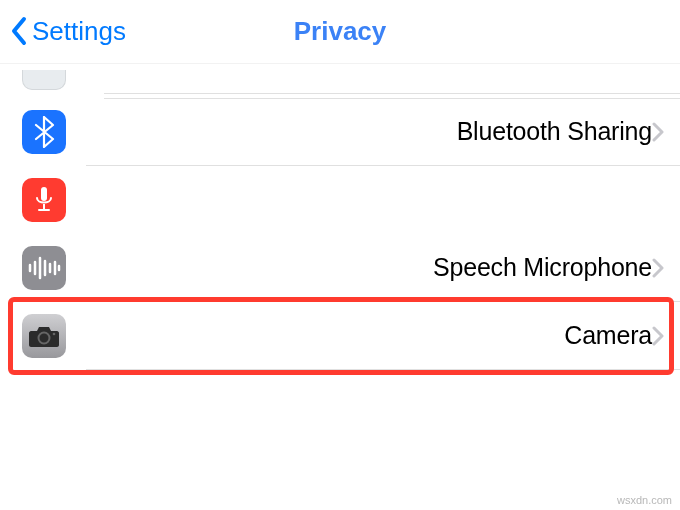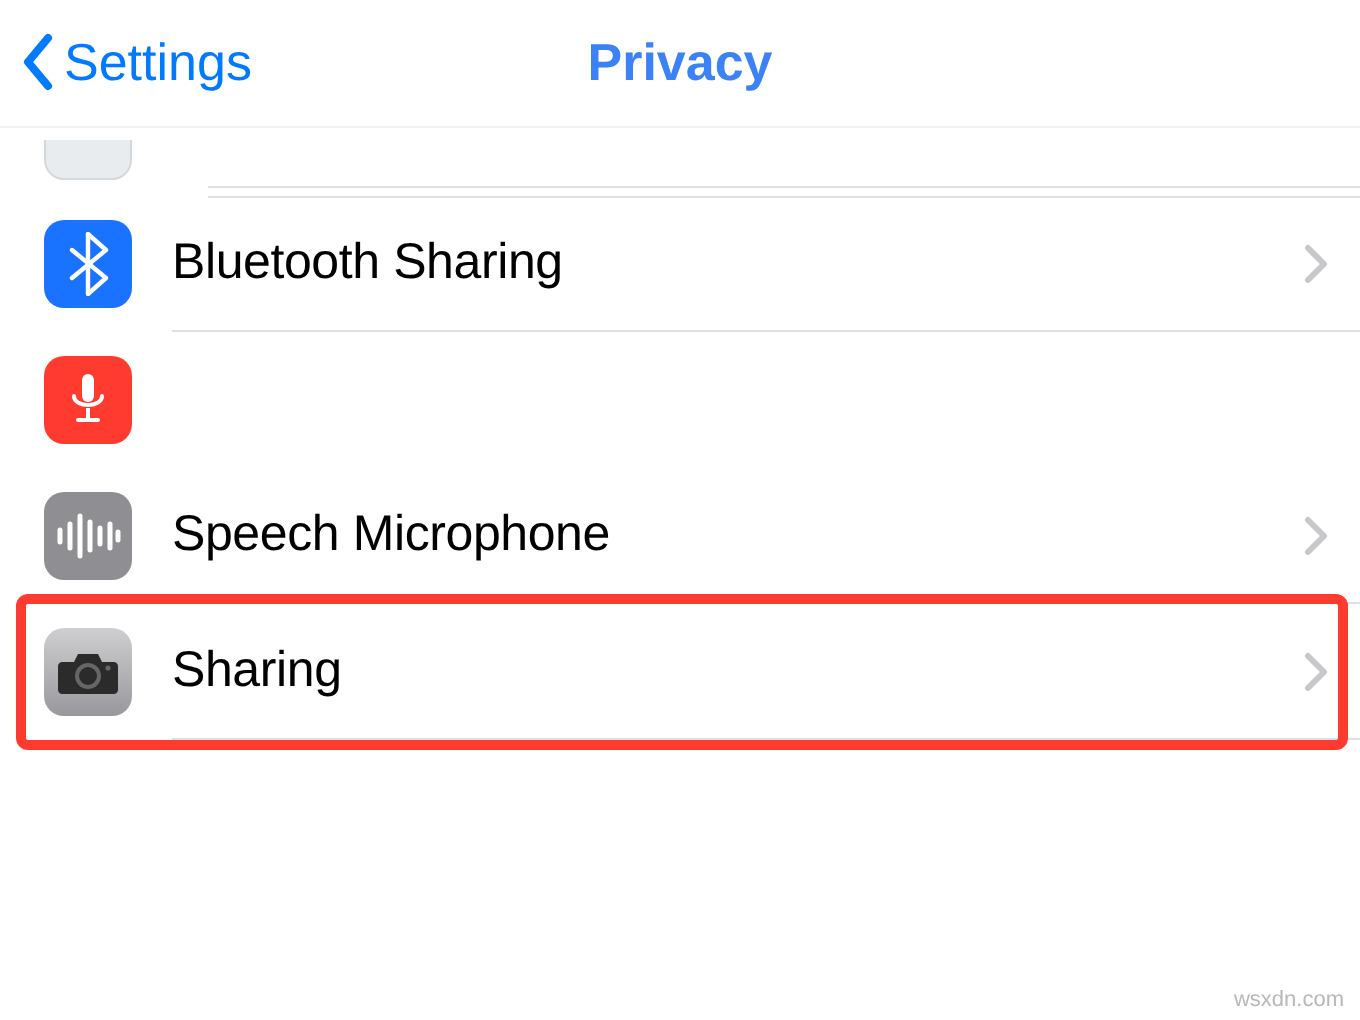--- a/index.html
+++ b/index.html
@@ -102,20 +102,21 @@
       left: 104px;
       right: 0;
       height: 1px;
       background: #e0e0e0;
     }
     .row-label {
       font-size: 25px;
       color: #000;
       flex: 1;
       letter-spacing: -0.2px;
+      text-align: right;
     }
     .chevron-right {
       width: 12px;
       height: 20px;
       flex-shrink: 0;
     }
     .highlight-box {
       position: absolute;
       border: 5px solid #ff3b2f;
       border-radius: 6px;
@@ -210,21 +211,21 @@
 
   <div class="row">
     <div class="icon-container bg-camera">
       <svg width="34" height="26" viewBox="0 0 34 26">
         <path d="M4 8 L10 8 L12 4 L22 4 L24 8 L30 8 C31 8 32 9 32 10 L32 22 C32 23 31 24 30 24 L4 24 C3 24 2 23 2 22 L2 10 C2 9 3 8 4 8 Z" fill="#2b2b2b"></path>
         <circle cx="17" cy="15" r="5.5" fill="none" stroke="#666" stroke-width="2"></circle>
         <circle cx="27" cy="11" r="1.3" fill="#666"></circle>
       </svg>
     </div>
     <div class="row-content">
-      <span class="row-label">Sharing</span>
+      <span class="row-label">Camera</span>
       <svg class="chevron-right" viewBox="0 0 12 20">
         <polyline points="2,2 10,10 2,18" fill="none" stroke="#c7c7cc" stroke-width="3" stroke-linecap="round" stroke-linejoin="round"></polyline>
       </svg>
     </div>
   </div>
 
 
 </div>
 
 <div class="highlight-box"></div>

